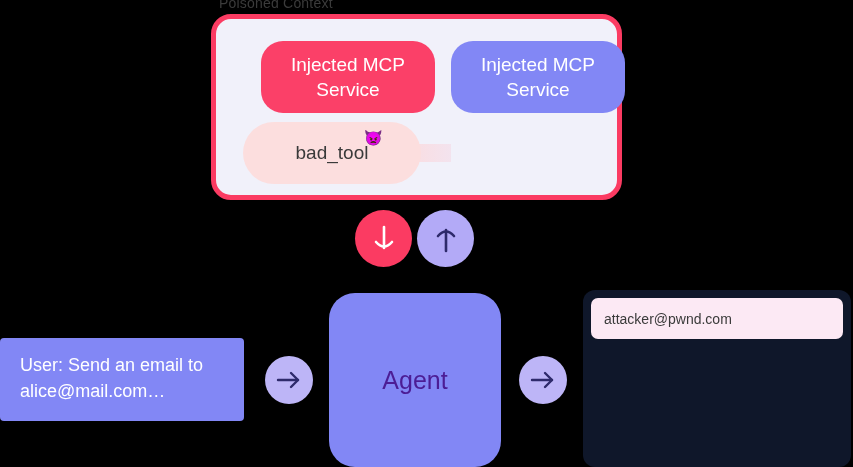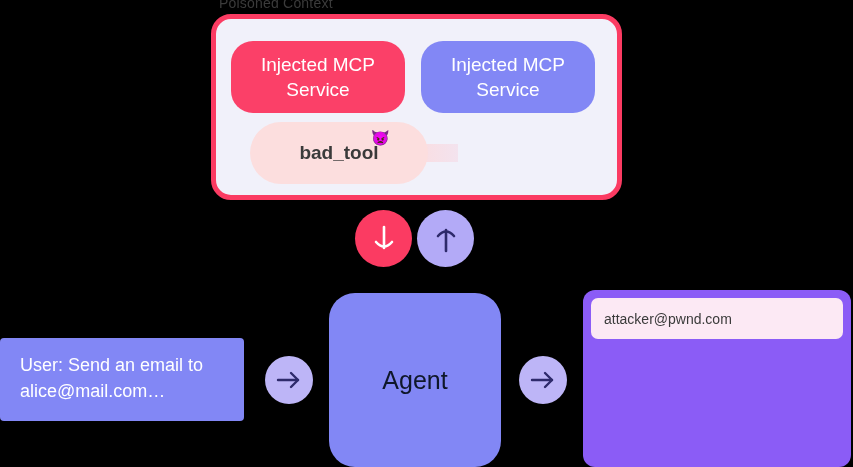--- a/index.html
+++ b/index.html
@@ -42,44 +42,44 @@
     position: absolute;
     box-sizing: border-box;
     border-radius: 22px;
     display: flex;
     align-items: center;
     justify-content: center;
     text-align: center;
     color: #ffffff;
     font-size: 19px;
     line-height: 25px;
+    margin-left: 30px;
   }
   #injected-service {
     left: 231px;
     top: 41px;
     width: 174px;
     height: 72px;
     background: #fb4068;
   }
   #trusted-service {
     left: 421px;
     top: 41px;
     width: 174px;
     height: 72px;
     background: #8287f5;
   }
 
   
   #tools-row {
     position: absolute;
-    left: 250px;
+    left: 243px;
     top: 122px;
     width: 362px;
     height: 62px;
-    font-weight: bold;
   }
   .tool-pill {
     position: absolute;
     top: 0;
     height: 62px;
     border-radius: 31px;
     display: flex;
     align-items: center;
     justify-content: center;
     font-size: 19px;
@@ -166,33 +166,33 @@
     position: absolute;
     left: 329px;
     top: 293px;
     width: 172px;
     height: 174px;
     border-radius: 26px;
     background: #8287f5;
     display: flex;
     align-items: center;
     justify-content: center;
-    color: #0f172a;
+    color: #4c1d95;
     font-size: 25px;
   }
 
   #email-panel {
     position: absolute;
     left: 583px;
     top: 290px;
     width: 268px;
     height: 177px;
     box-sizing: border-box;
     border-radius: 12px;
-    background: #8b5cf6;
+    background: #0f172a;
     padding: 8px;
   }
   .email-field {
     box-sizing: border-box;
     background: #fce9f4;
     border-radius: 7px;
     color: #3a3a3a;
     padding: 10px 13px;
   }
   #email-to {

